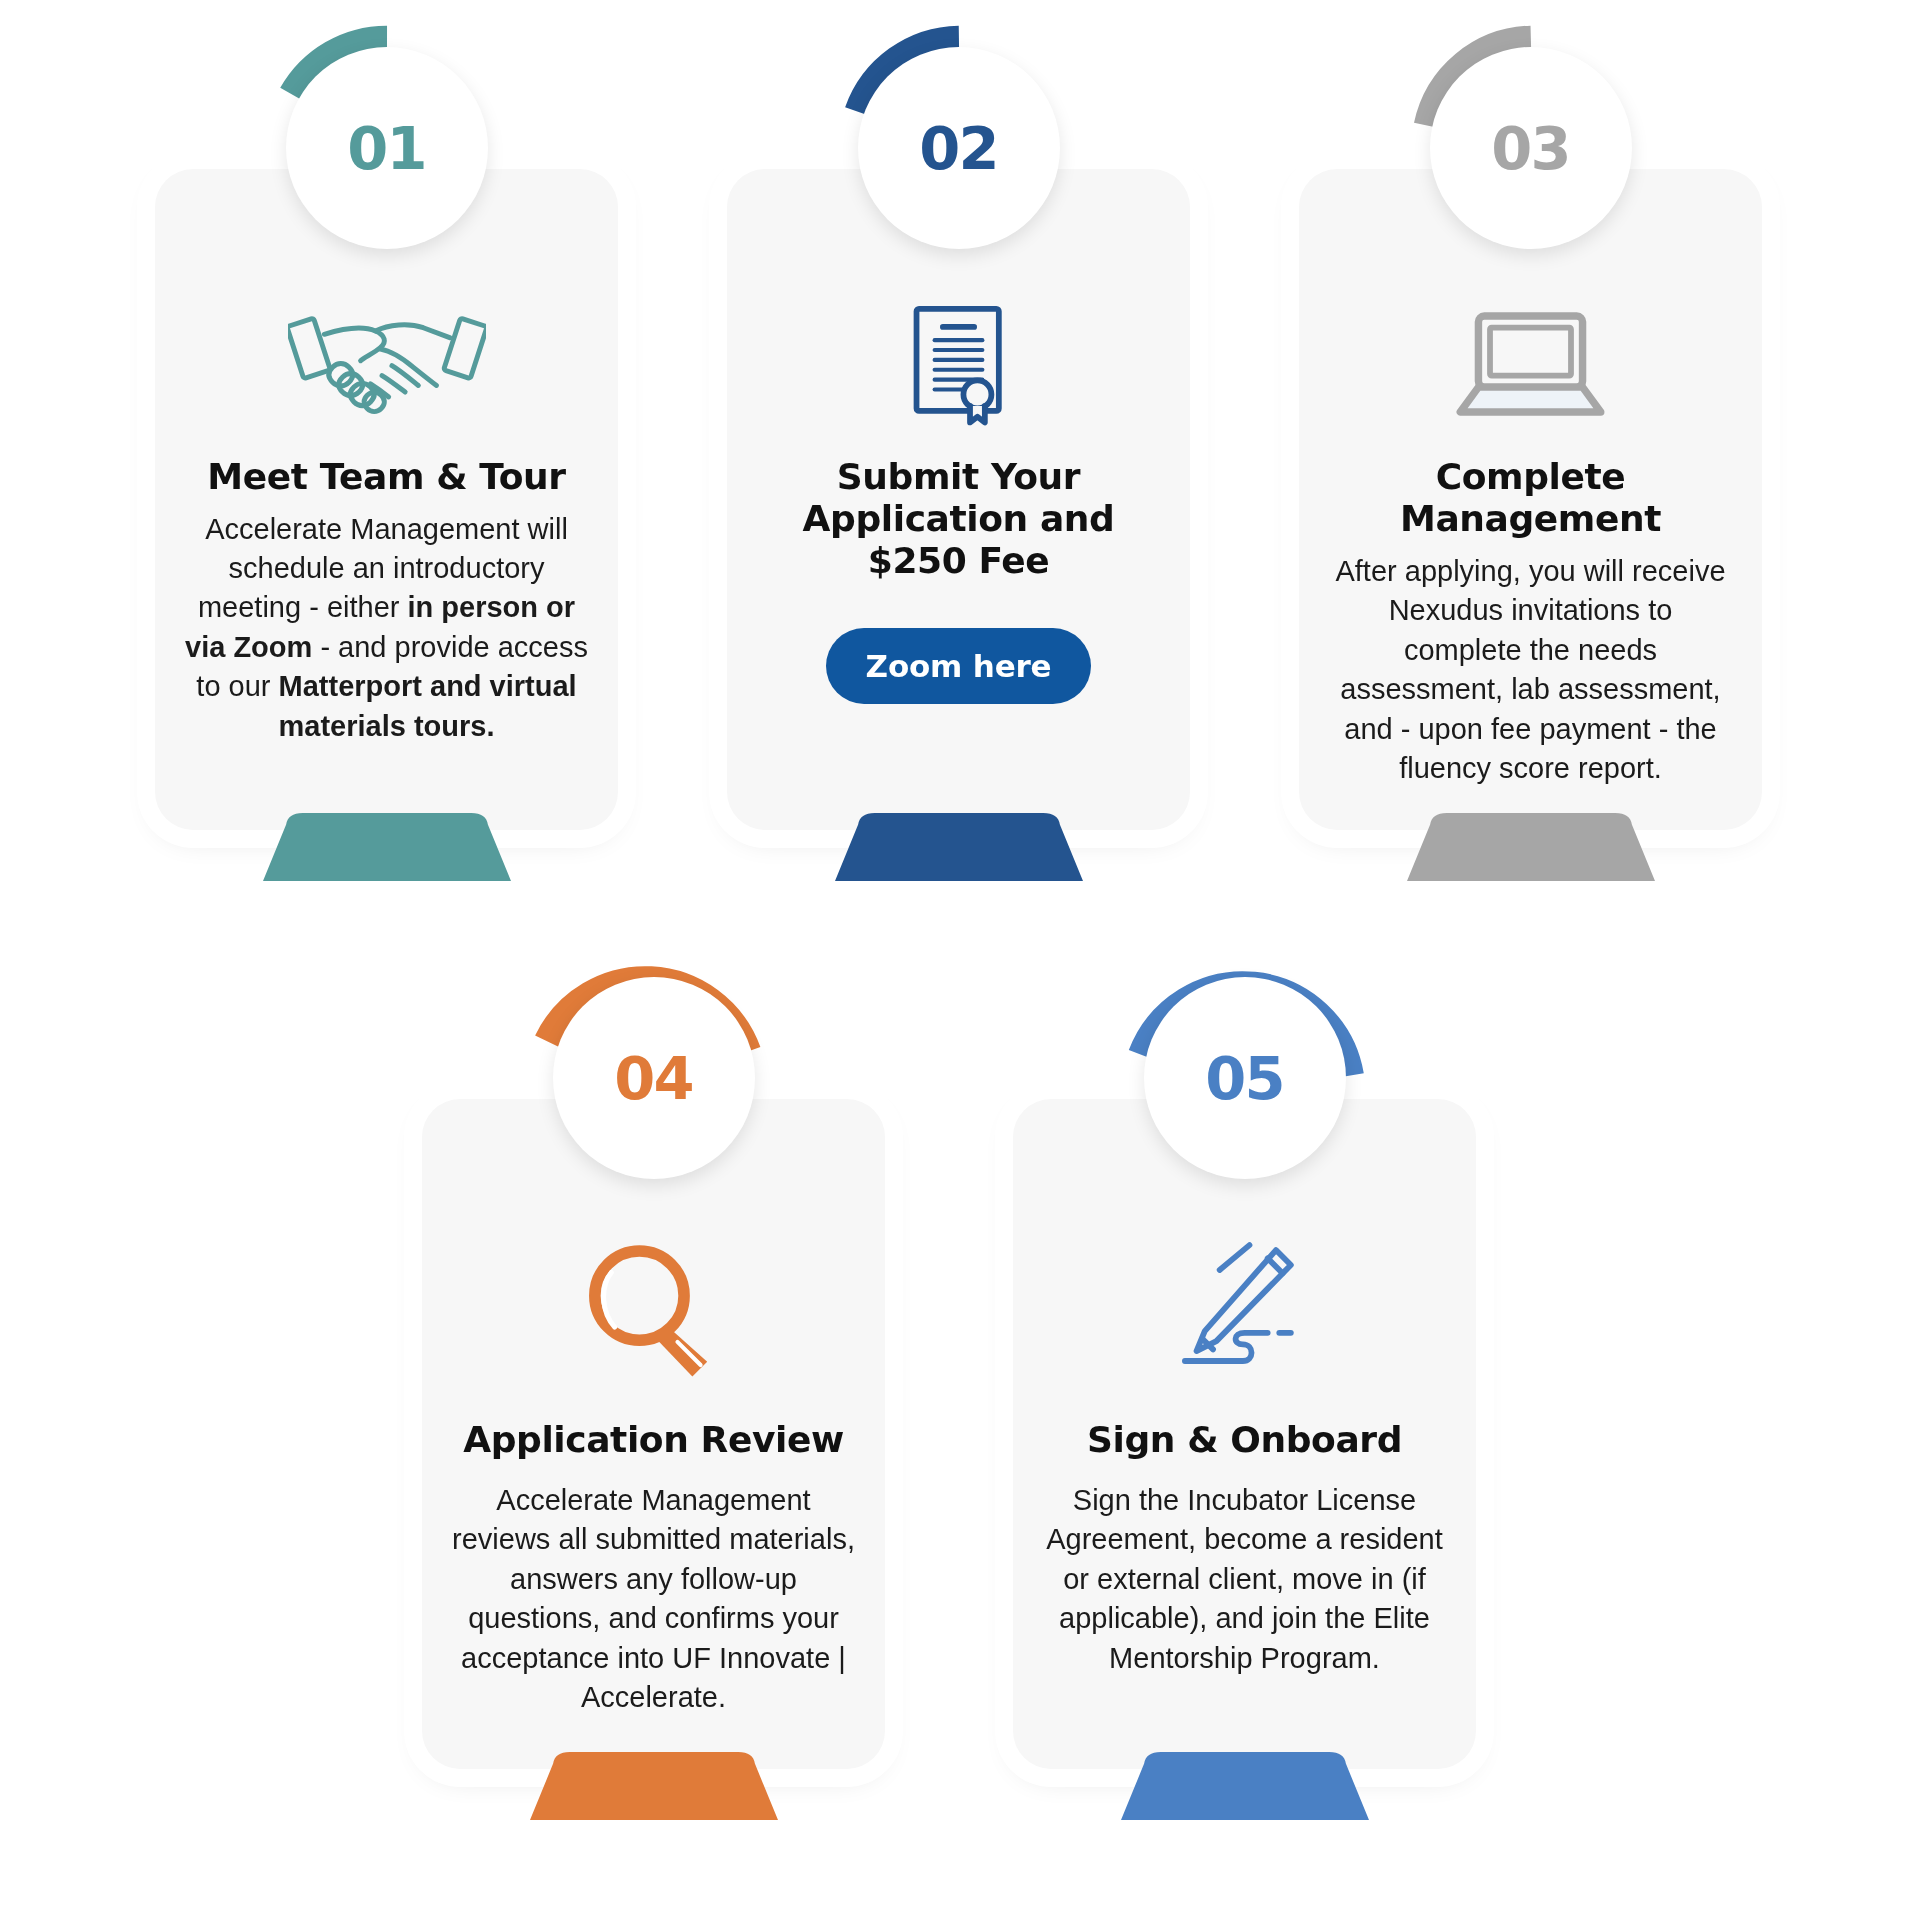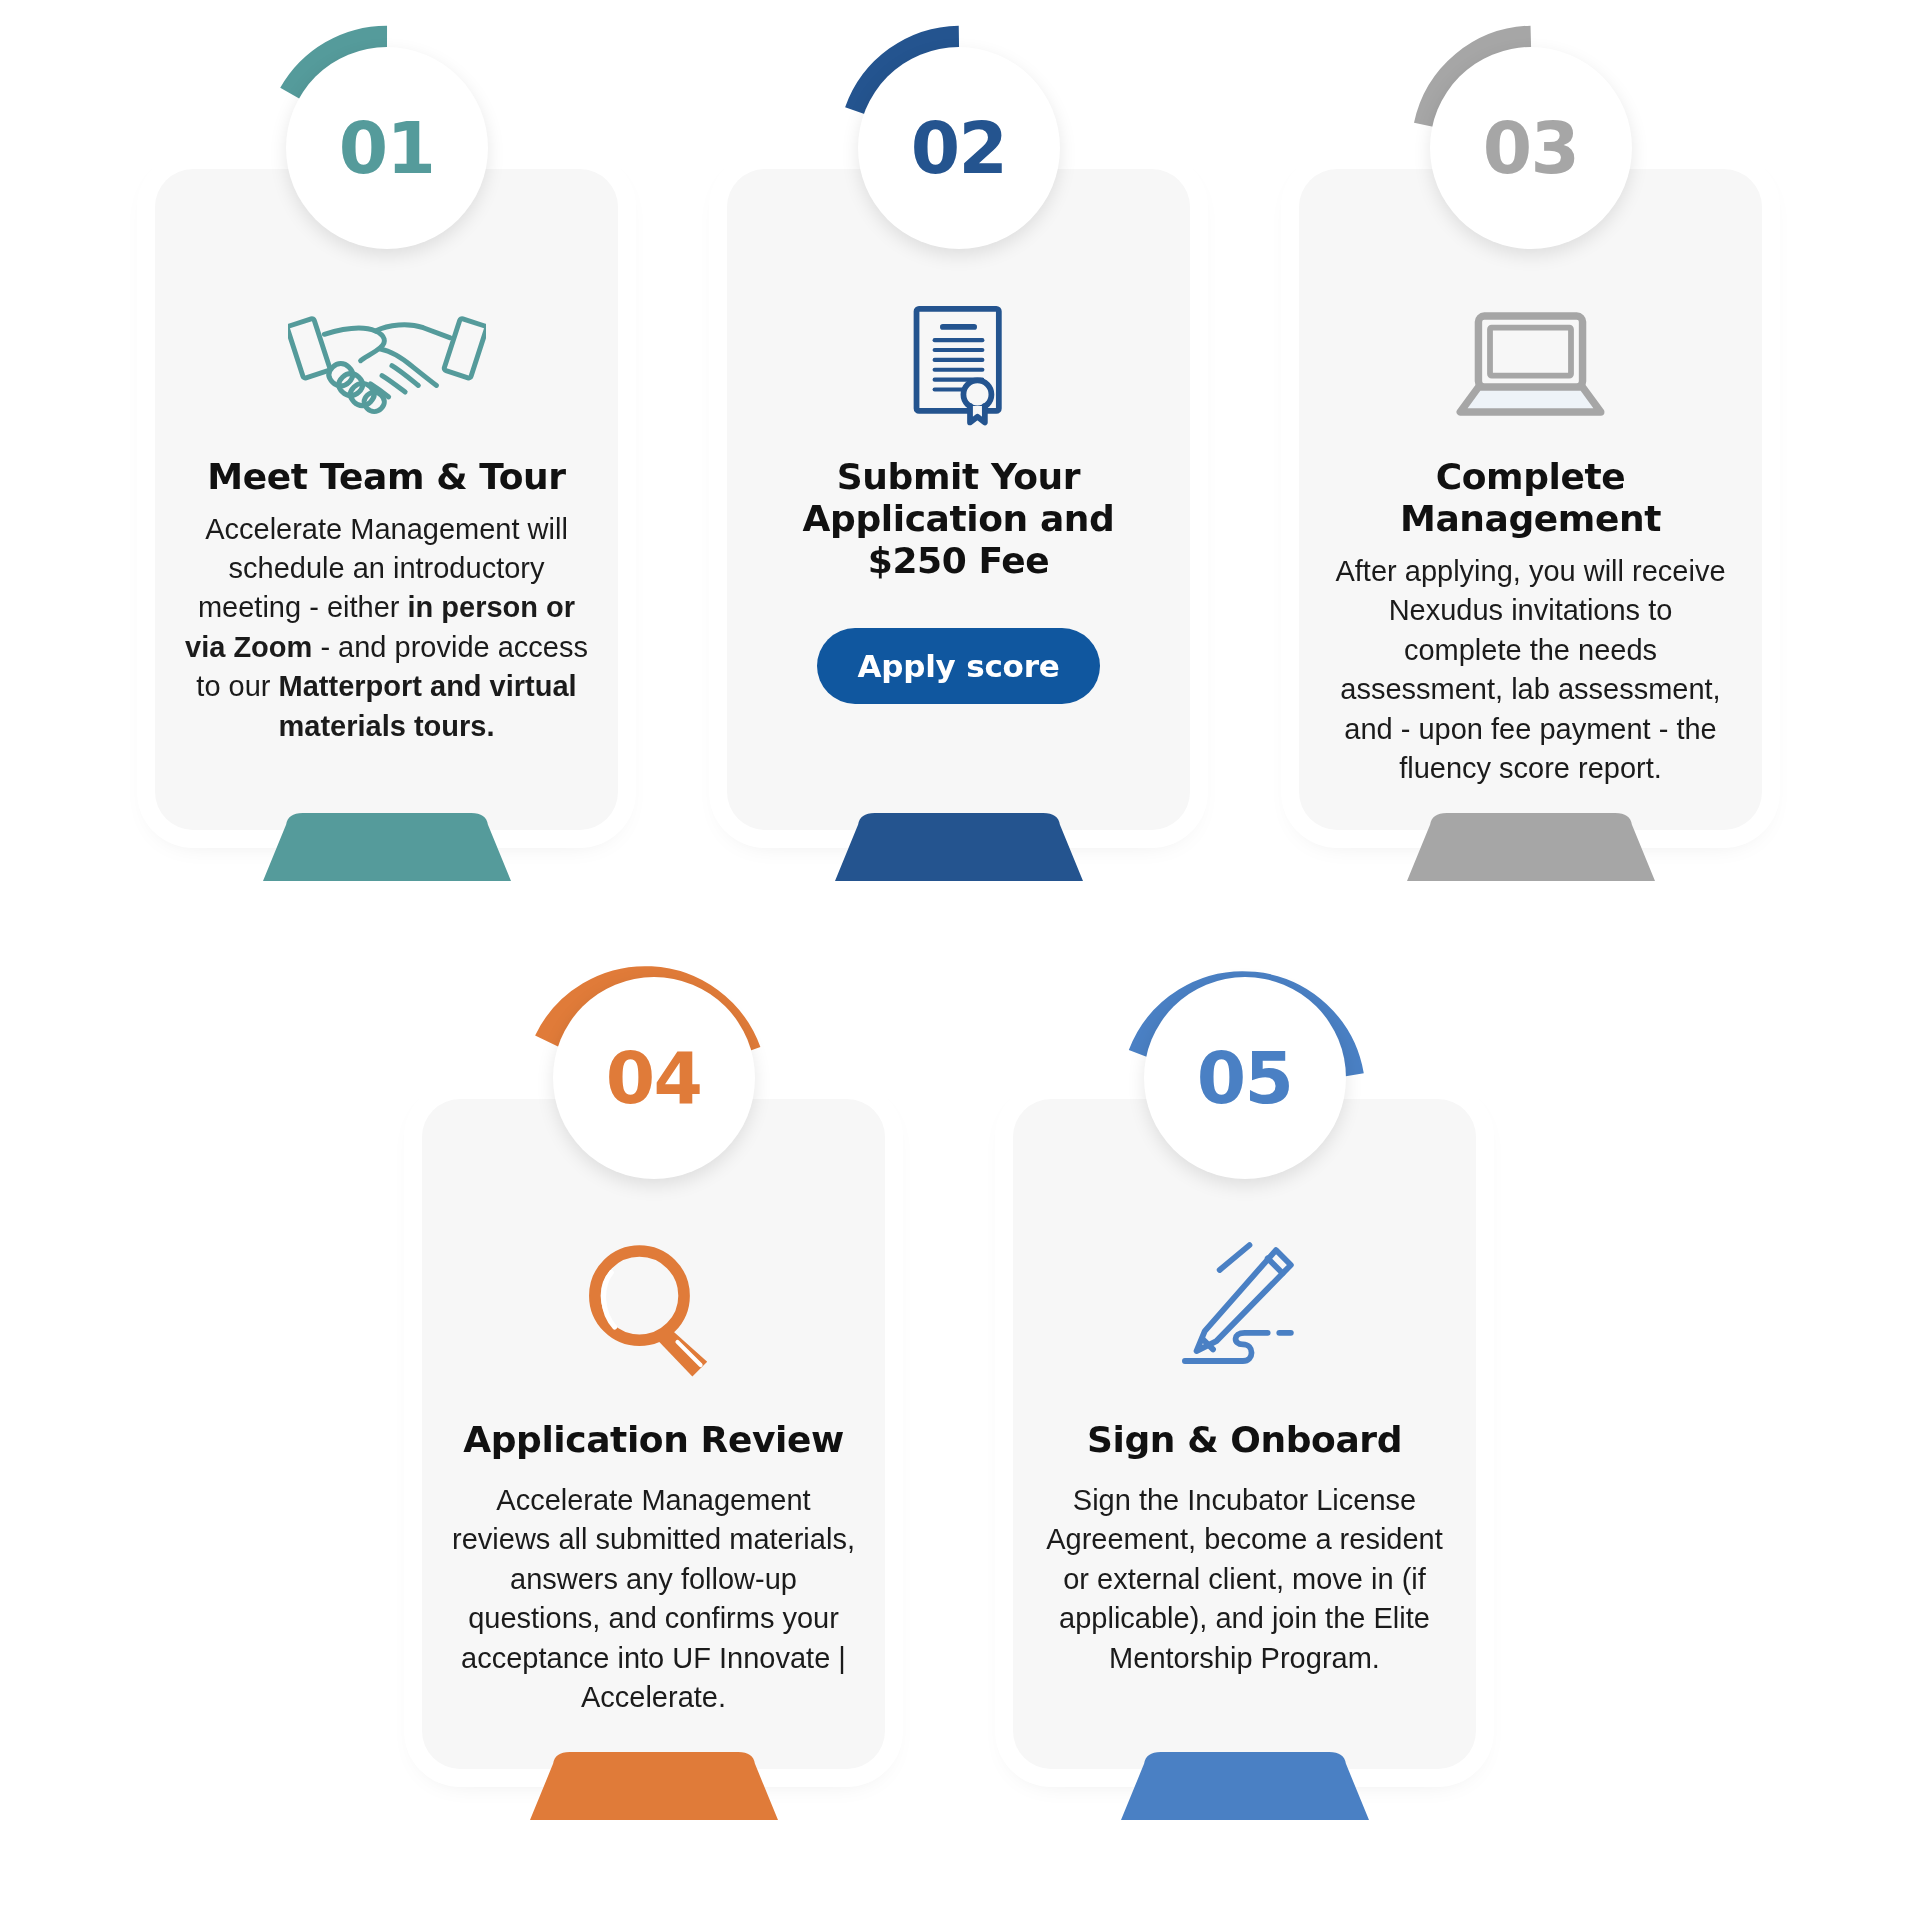--- a/index.html
+++ b/index.html
@@ -77,21 +77,21 @@
     border-radius: 50%;
     background: #ffffff;
     box-shadow: 0 6.6px 18px rgba(0,0,0,0.10);
     display: flex;
     align-items: center;
     justify-content: center;
   }
   .badge-num {
     font-family: "DejaVu Sans", sans-serif;
     font-weight: 700;
-    font-size: 71px;
+    font-size: 59px;
     letter-spacing: -1.7px;
     line-height: 1;
   }
 
   
   .icon-box {
     height: 141px;
     display: flex;
     align-items: center;
     justify-content: center;
@@ -221,21 +221,21 @@
           <line x1="36" y1="70" x2="94" y2="70" stroke-width="5"></line>
           <line x1="36" y1="82" x2="94" y2="82" stroke-width="5"></line>
           <line x1="36" y1="94" x2="94" y2="94" stroke-width="5"></line>
           <line x1="36" y1="106" x2="72" y2="106" stroke-width="5"></line>
           <circle cx="88" cy="112" r="17" fill="#f7f7f7"></circle>
           <path d="M79 126 L79 146 L88 139 L97 146 L97 126" fill="#f7f7f7"></path>
         </svg>
       </div>
 
       <div class="card-title">Submit Your Application and $250 Fee</div>
-      <button class="cta">Apply score</button>
+      <button class="cta">Zoom here</button>
     </div>
 
     <div class="foot">
       <svg viewBox="0 0 300 82" preserveAspectRatio="none">
         <path d="M28 14 Q30 0 48 0 L252 0 Q270 0 272 14 L300 82 L0 82 Z" fill="#24548F"></path>
       </svg>
     </div>
   </div>
 
   <div class="card" id="card-3">

